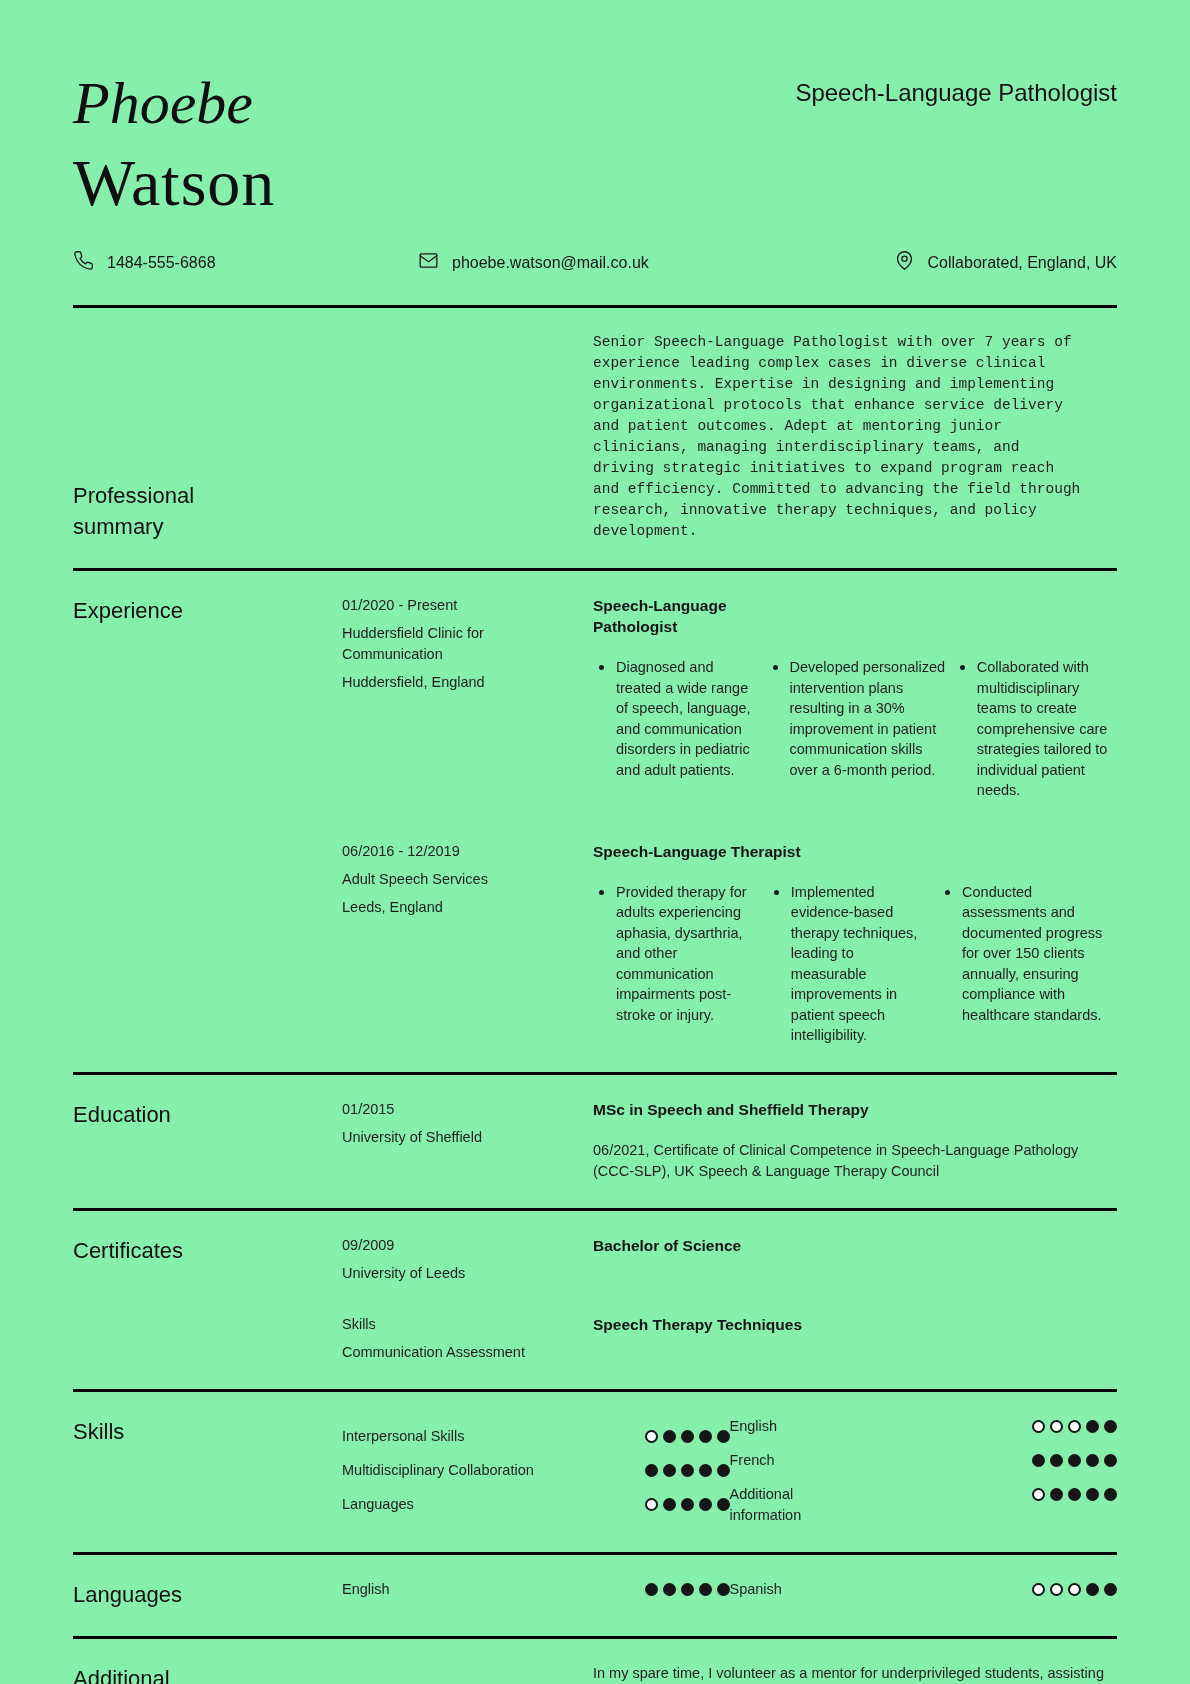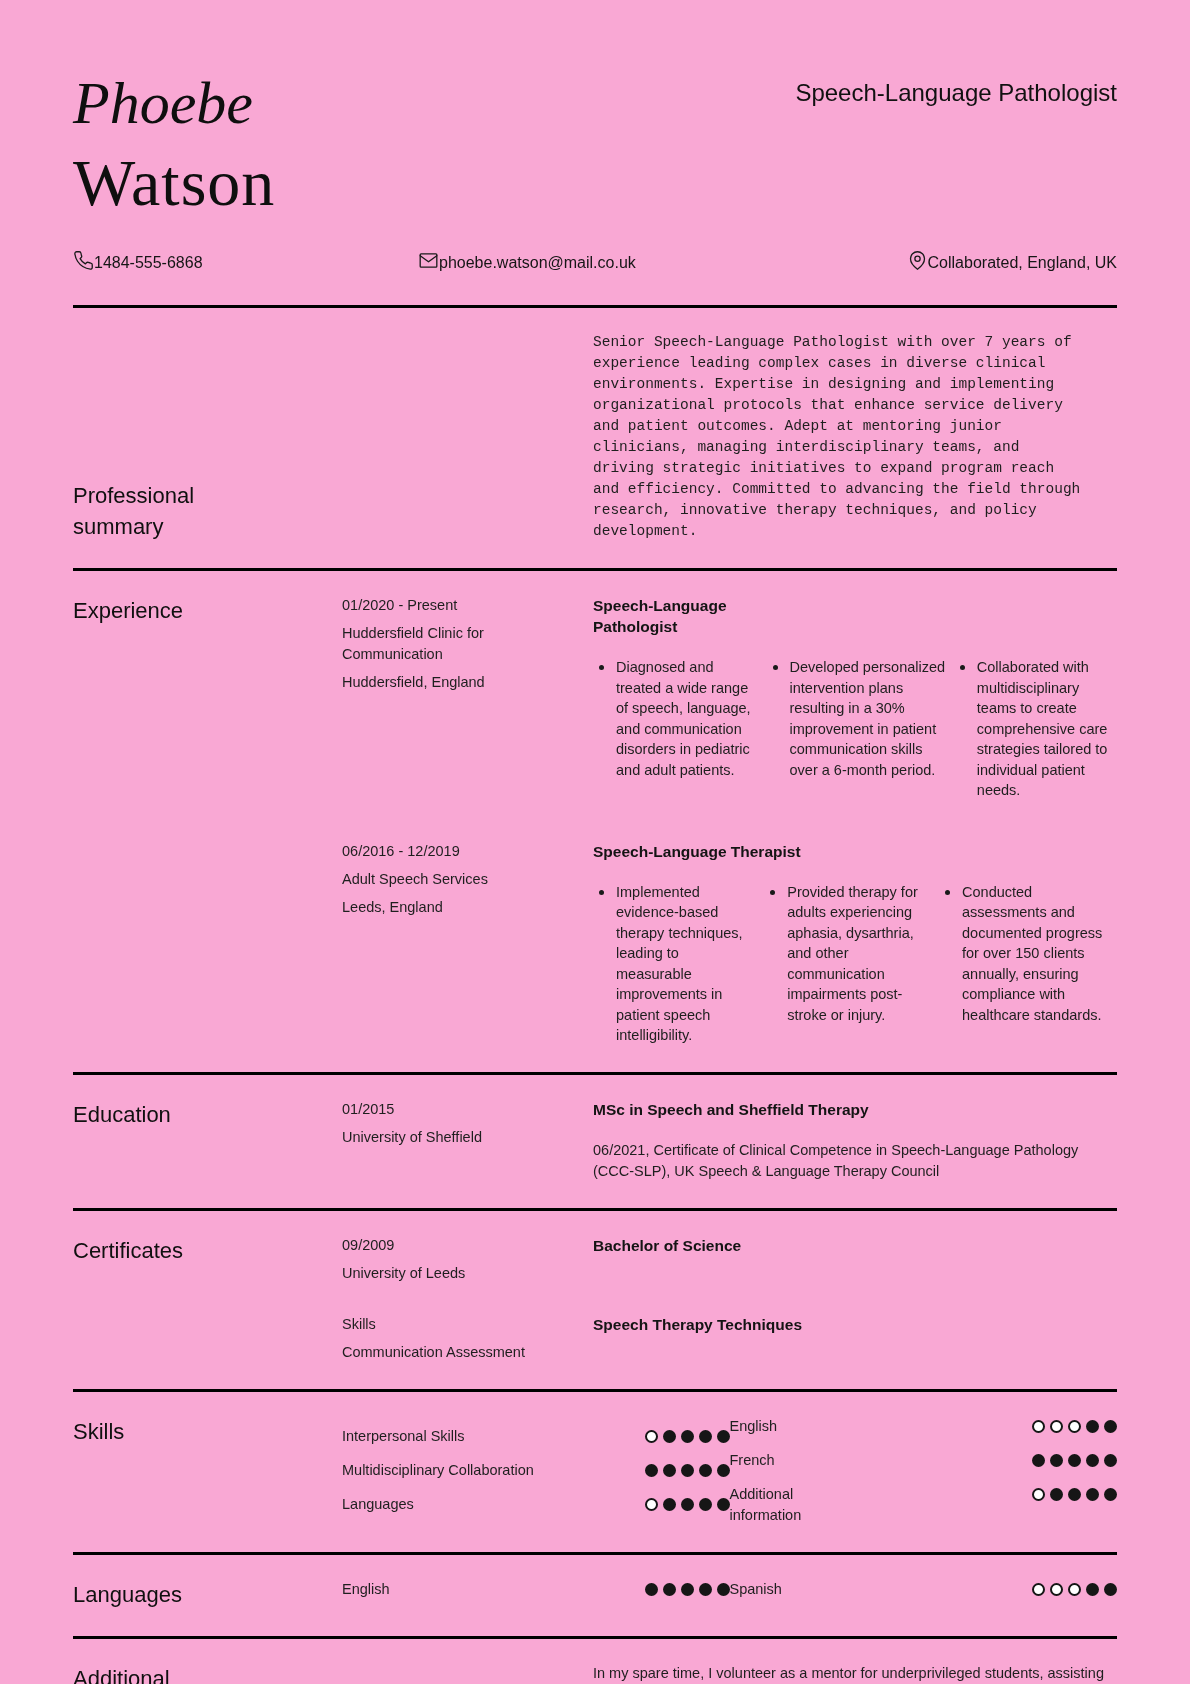--- a/index.html
+++ b/index.html
@@ -1,31 +1,31 @@
 <!DOCTYPE html>
 <html><head>
 <meta charset="utf-8">
 <style>
   html,body{margin:0;padding:0;background:#fff;}
   .page{
     position:relative;
     width:1190px;height:1684px;box-sizing:border-box;
     padding:64px 73px 20px 73px;
     font-family:"Liberation Sans",sans-serif;
-    color:#1a1a1a;background:#f9a8d4;overflow:hidden;
+    color:#1a1a1a;background:#86efac;overflow:hidden;
   }
   
   .header-row{display:flex;justify-content:space-between;align-items:flex-start;}
   .first-name{font-family:"Liberation Serif","DejaVu Serif",serif;font-style:italic;
     font-size:60px;line-height:78px;color:#0f0f0f;}
   .last-name{font-family:"Liberation Serif","DejaVu Serif",serif;
     font-size:66px;line-height:82px;color:#0f0f0f;letter-spacing:1px;}
   .role-title{font-size:24px;line-height:30px;margin-top:14px;color:#111;}
   .contact-row{display:grid;grid-template-columns:345px 1fr auto;margin-top:26px;align-items:center;}
-  .contact-item{display:flex;align-items:center;font-size:16px;color:#161616;}
+  .contact-item{display:flex;align-items:center;gap:13px;font-size:16px;color:#161616;}
   .contact-item svg{width:21px;height:21px;stroke:#1a1a1a;fill:none;stroke-width:1.5;
     stroke-linecap:round;stroke-linejoin:round;flex:none;}
   
   section{display:flex;border-top:3px solid #000;padding:24px 0 26px 0;}
   section.first{margin-top:30px;align-items:flex-end;}
   .sec-title{width:269px;flex:none;font-size:22px;line-height:31px;color:#101010;}
   .sec-title span{display:block;max-width:180px;}
   .sec-meta{width:251px;flex:none;}
   .sec-body{flex:1;min-width:0;}
   .body-text{font-size:14.5px;line-height:21px;color:#1f1f1f;}
@@ -139,25 +139,25 @@
           <div class="sec-meta">
             <div class="meta-line">06/2016 - 12/2019</div>
             <div class="meta-line meta-gap">Adult Speech Services</div>
             <div class="meta-line meta-gap">Leeds, England</div>
           </div>
           <div class="job-detail">
             <div class="bold-name job-role">Speech-Language Therapist</div>
             <div class="bullets">
               <div class="bullet">
                 <span class="blt-dot"></span>
+                <span class="blt-text">Provided therapy for adults experiencing aphasia, dysarthria, and other communication impairments post-stroke or injury.</span>
+              </div>
+              <div class="bullet">
+                <span class="blt-dot"></span>
                 <span class="blt-text">Implemented evidence-based therapy techniques, leading to measurable improvements in patient speech intelligibility.</span>
-              </div>
-              <div class="bullet">
-                <span class="blt-dot"></span>
-                <span class="blt-text">Provided therapy for adults experiencing aphasia, dysarthria, and other communication impairments post-stroke or injury.</span>
               </div>
               <div class="bullet">
                 <span class="blt-dot"></span>
                 <span class="blt-text">Conducted assessments and documented progress for over 150 clients annually, ensuring compliance with healthcare standards.</span>
               </div>
             </div>
           </div>
         </div>
       </div>
   </section>

